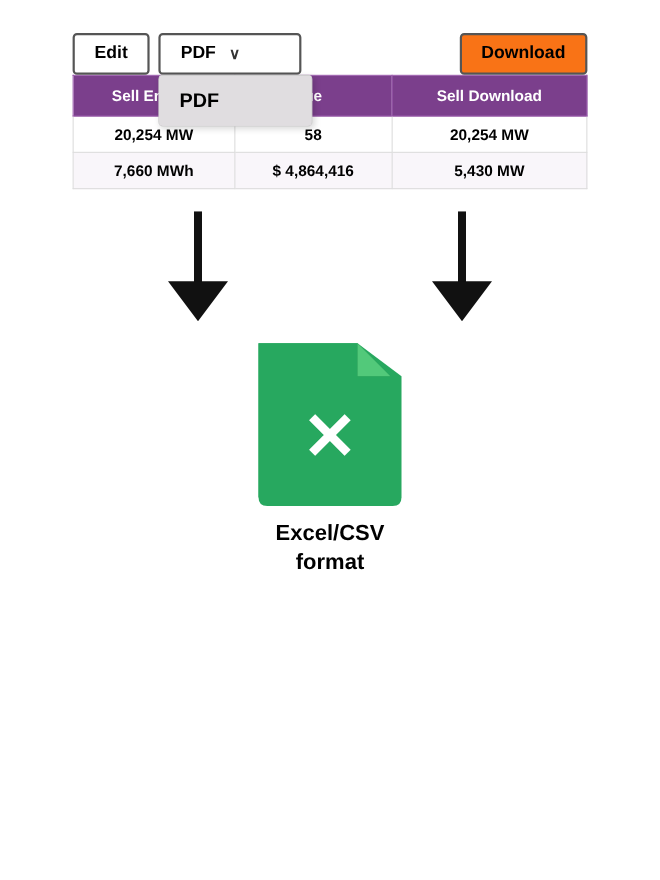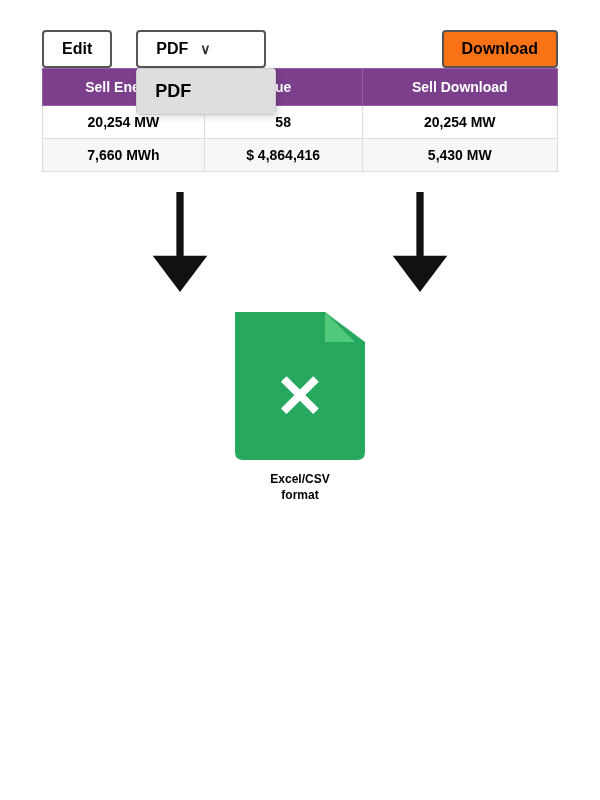--- a/index.html
+++ b/index.html
@@ -10,21 +10,21 @@
       font-family: Arial, Helvetica, sans-serif;
       overflow: hidden;
       position: relative;
       display: flex;
       flex-direction: column;
       align-items: center;
     }
 
     
     .top-section {
-      width: 516px;
+      width: 468px;
       margin-top: 30px;
       position: relative;
     }
 
     
     .toolbar {
       display: flex;
       align-items: center;
       gap: 8px;
       margin-bottom: 0;
@@ -37,21 +37,20 @@
       background: #fff;
       padding: 8px 18px;
       font-size: 16px;
       font-weight: bold;
       cursor: pointer;
       border-radius: 4px;
     }
 
     .dropdown-wrapper {
       position: relative;
-      margin-left: 16px;
     }
 
     .btn-dropdown {
       border: 2px solid #555;
       background: #fff;
       padding: 8px 18px;
       font-size: 16px;
       font-weight: bold;
       cursor: pointer;
       border-radius: 4px;
@@ -169,21 +168,21 @@
     }
 
     .icon-block {
       display: flex;
       flex-direction: column;
       align-items: center;
       gap: 10px;
     }
 
     .icon-label {
-      font-size: 12px;
+      font-size: 20px;
       font-weight: bold;
       text-align: center;
       line-height: 1.3;
     }
 
     
     .excel-icon {
       width: 150px;
       height: 160px;
       position: relative;

